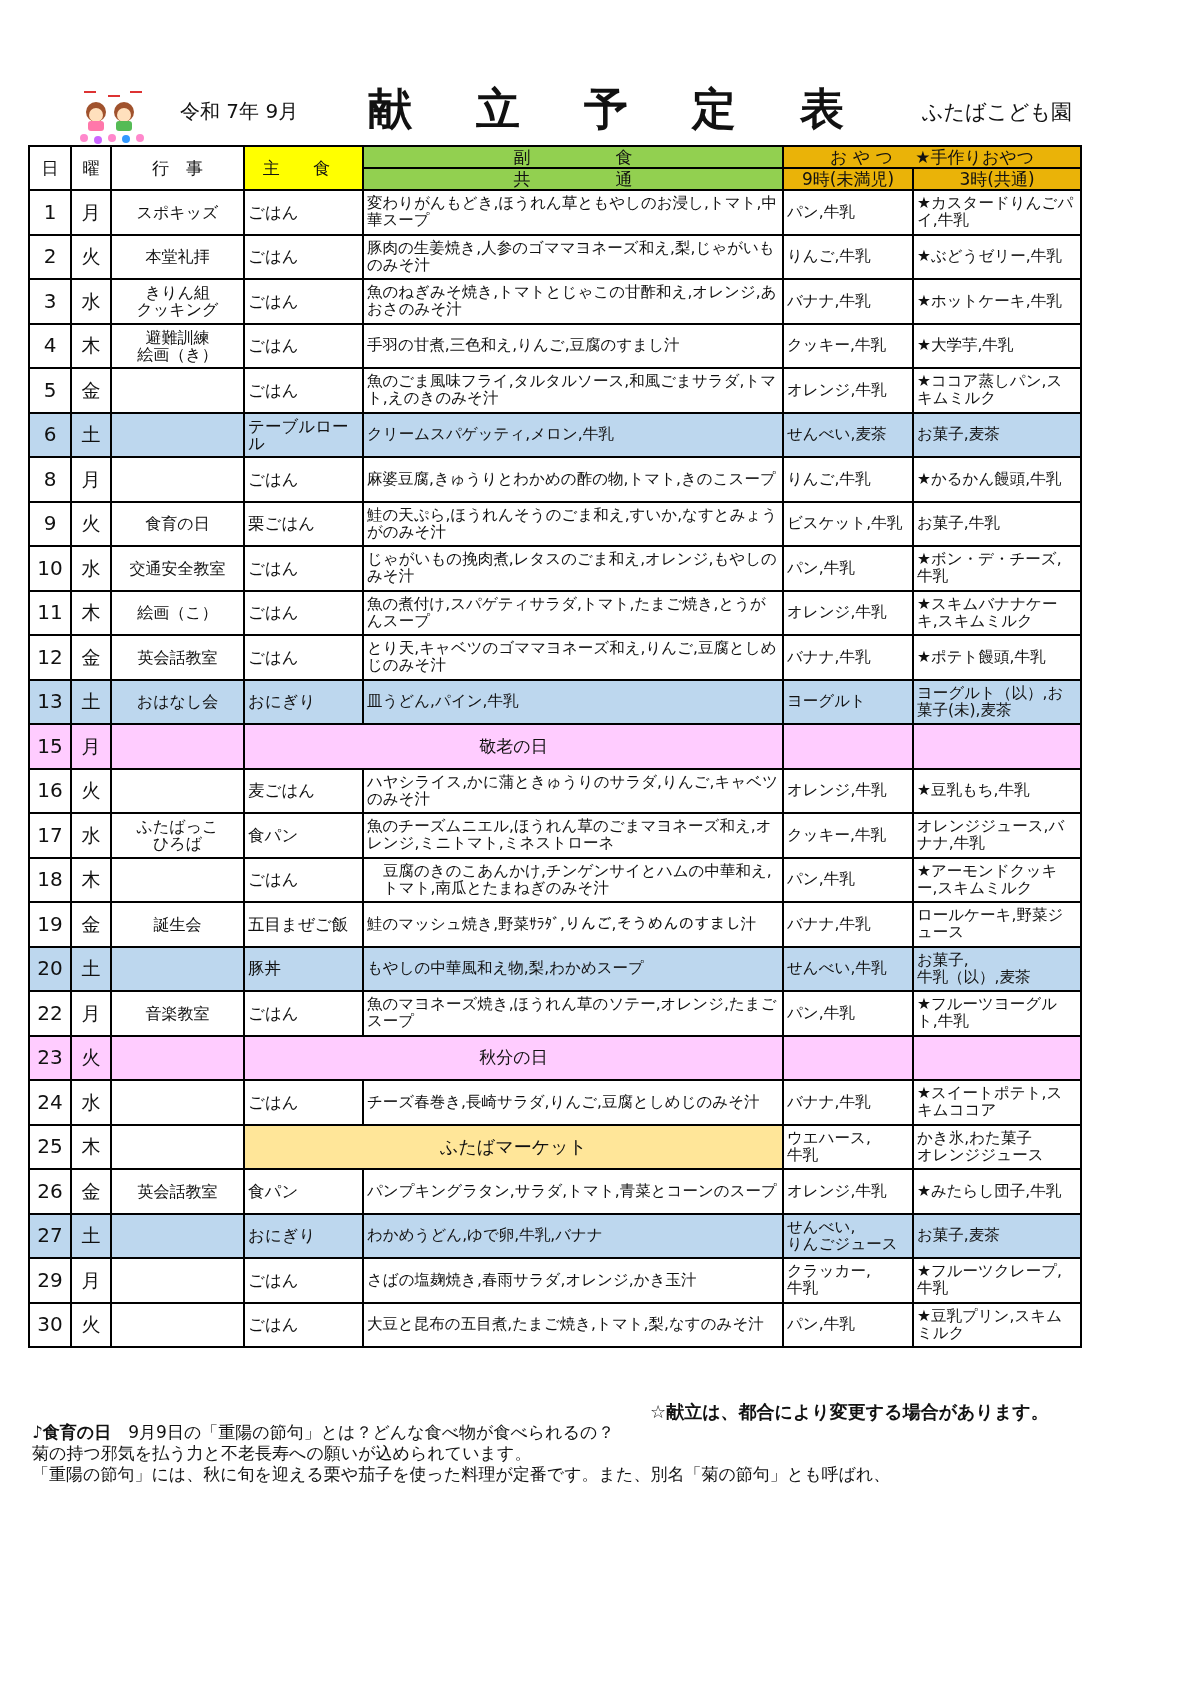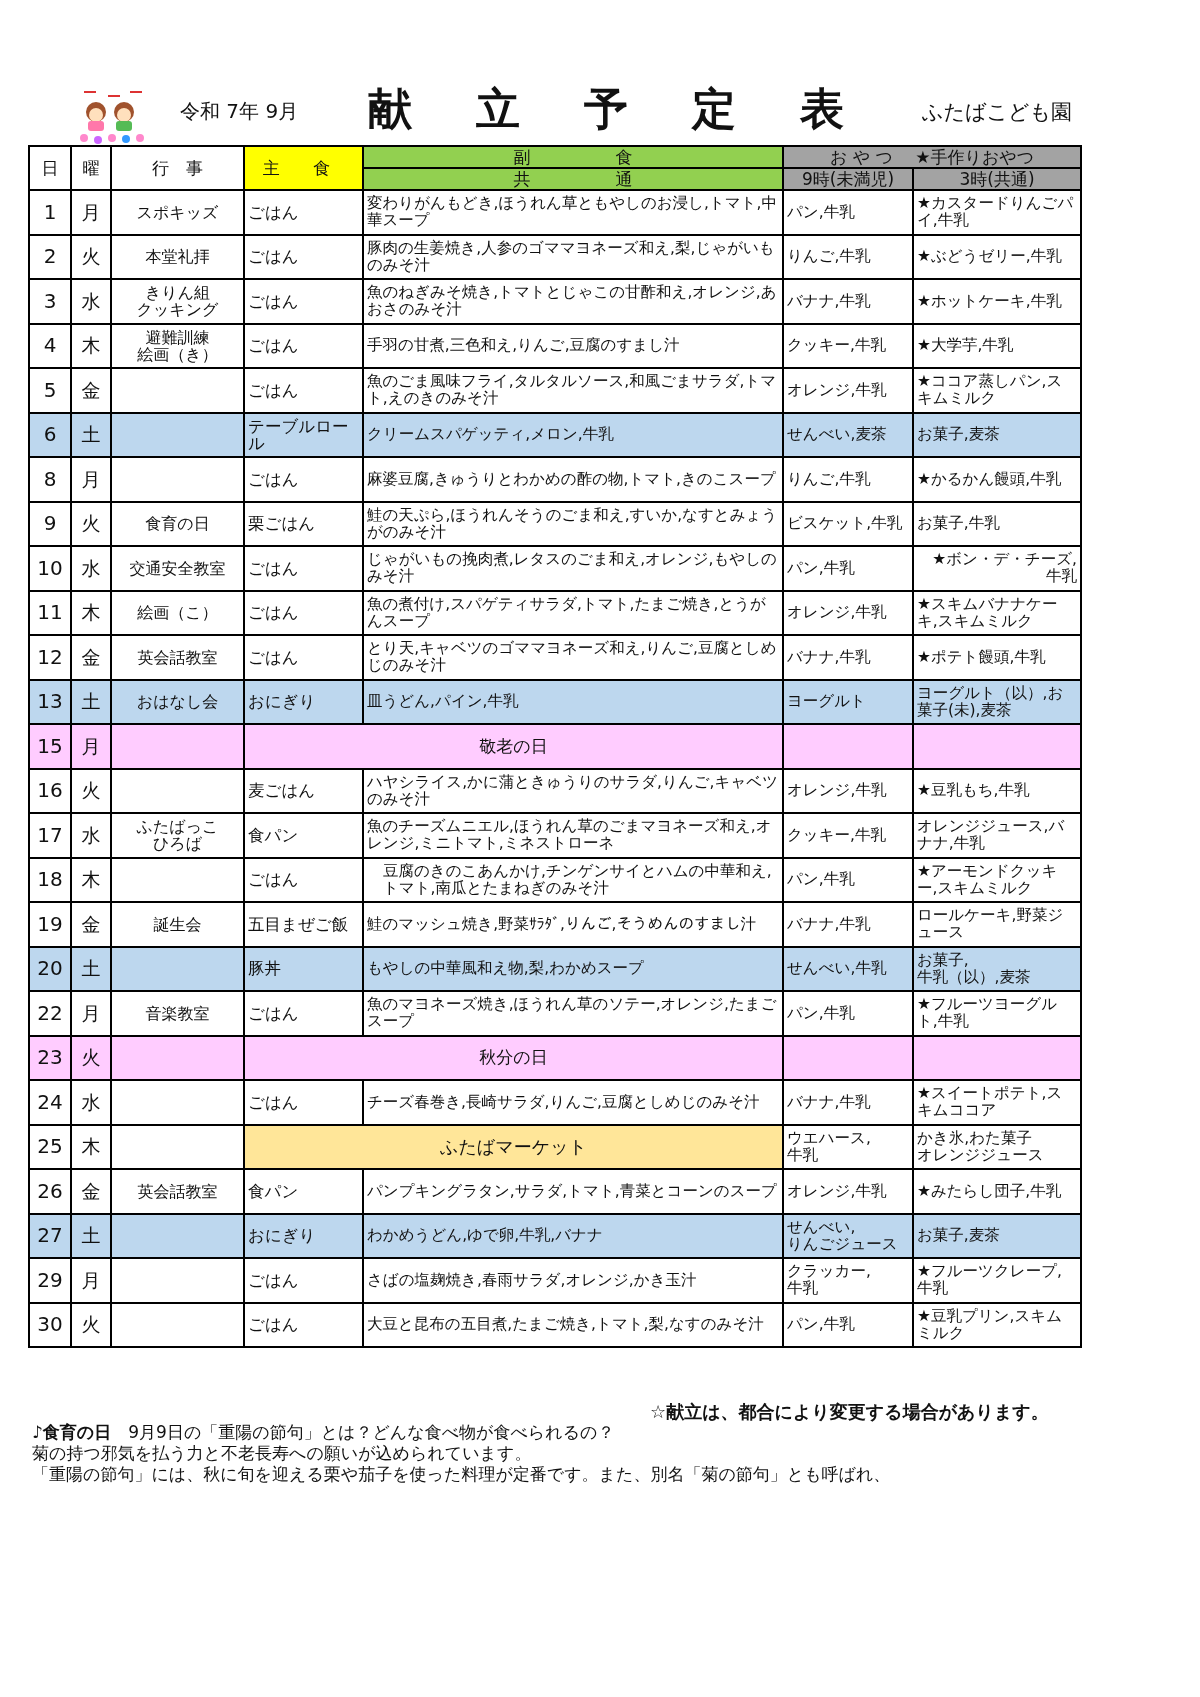--- a/index.html
+++ b/index.html
@@ -14,21 +14,21 @@
   .school { position: absolute; left: 922px; top: 98px; font-size: 21px; }
 
   table.menu { position: absolute; left: 28px; top: 145px; border-collapse: collapse;
                table-layout: fixed; width: 1052px; }
   table.menu td, table.menu th { border: 2px solid #000; padding: 0 3px; font-weight: normal;
                overflow: hidden; }
   table.menu th { font-size: 17px; text-align: center; height: 20px; line-height: 20px; padding: 0; }
   th.plain { background: #fff; font-size: 18px; }
   th.staple { background: #ffff00; font-size: 18px; letter-spacing: 14px; }
   th.side { background: #92d050; letter-spacing: 0; }
-  th.snack { background: #a3a3a3; }
+  th.snack { background: #eab308; }
   td { height: 42.5px; font-size: 15.5px; line-height: 17px; vertical-align: middle; }
   td.day { text-align: center; font-size: 20px; padding: 0; }
   td.dow { text-align: center; font-size: 19px; padding: 0; }
   td.event { text-align: center; font-size: 16px; }
   td.staplec { font-size: 16.5px; white-space: nowrap; }
   td.sidec { font-size: 15.5px; }
   td.snk { font-size: 15.5px; }
   tr.sat td { background: #bdd7ee; }
   tr.hol td { background: #ffccff; }
   td.holname { text-align: center; font-weight: bold; font-size: 17px; }
@@ -171,21 +171,21 @@
         <td class="snk" style="white-space: pre-line;">ビスケット,牛乳</td>
         <td class="snk" style="white-space: pre-line;">お菓子,牛乳</td>
       </tr>
       <tr>
         <td class="day" style="white-space: pre-line;">10</td>
         <td class="dow" style="white-space: pre-line;">水</td>
         <td class="event" style="white-space: pre-line;">交通安全教室</td>
         <td class="staplec" style="white-space: pre-line;">ごはん</td>
         <td class="sidec" style="white-space: pre-line;">じゃがいもの挽肉煮,レタスのごま和え,オレンジ,もやしのみそ汁</td>
         <td class="snk" style="white-space: pre-line;">パン,牛乳</td>
-        <td class="snk" style="white-space: pre-line; text-align: right;">★ボン・デ・チーズ,牛乳</td>
+        <td class="snk" style="white-space: pre-line;">★ボン・デ・チーズ,牛乳</td>
       </tr>
       <tr>
         <td class="day" style="white-space: pre-line;">11</td>
         <td class="dow" style="white-space: pre-line;">木</td>
         <td class="event" style="white-space: pre-line;">絵画（こ）</td>
         <td class="staplec" style="white-space: pre-line;">ごはん</td>
         <td class="sidec" style="white-space: pre-line;">魚の煮付け,スパゲティサラダ,トマト,たまご焼き,とうがんスープ</td>
         <td class="snk" style="white-space: pre-line;">オレンジ,牛乳</td>
         <td class="snk" style="white-space: pre-line;">★スキムバナナケーキ,スキムミルク</td>
       </tr>

